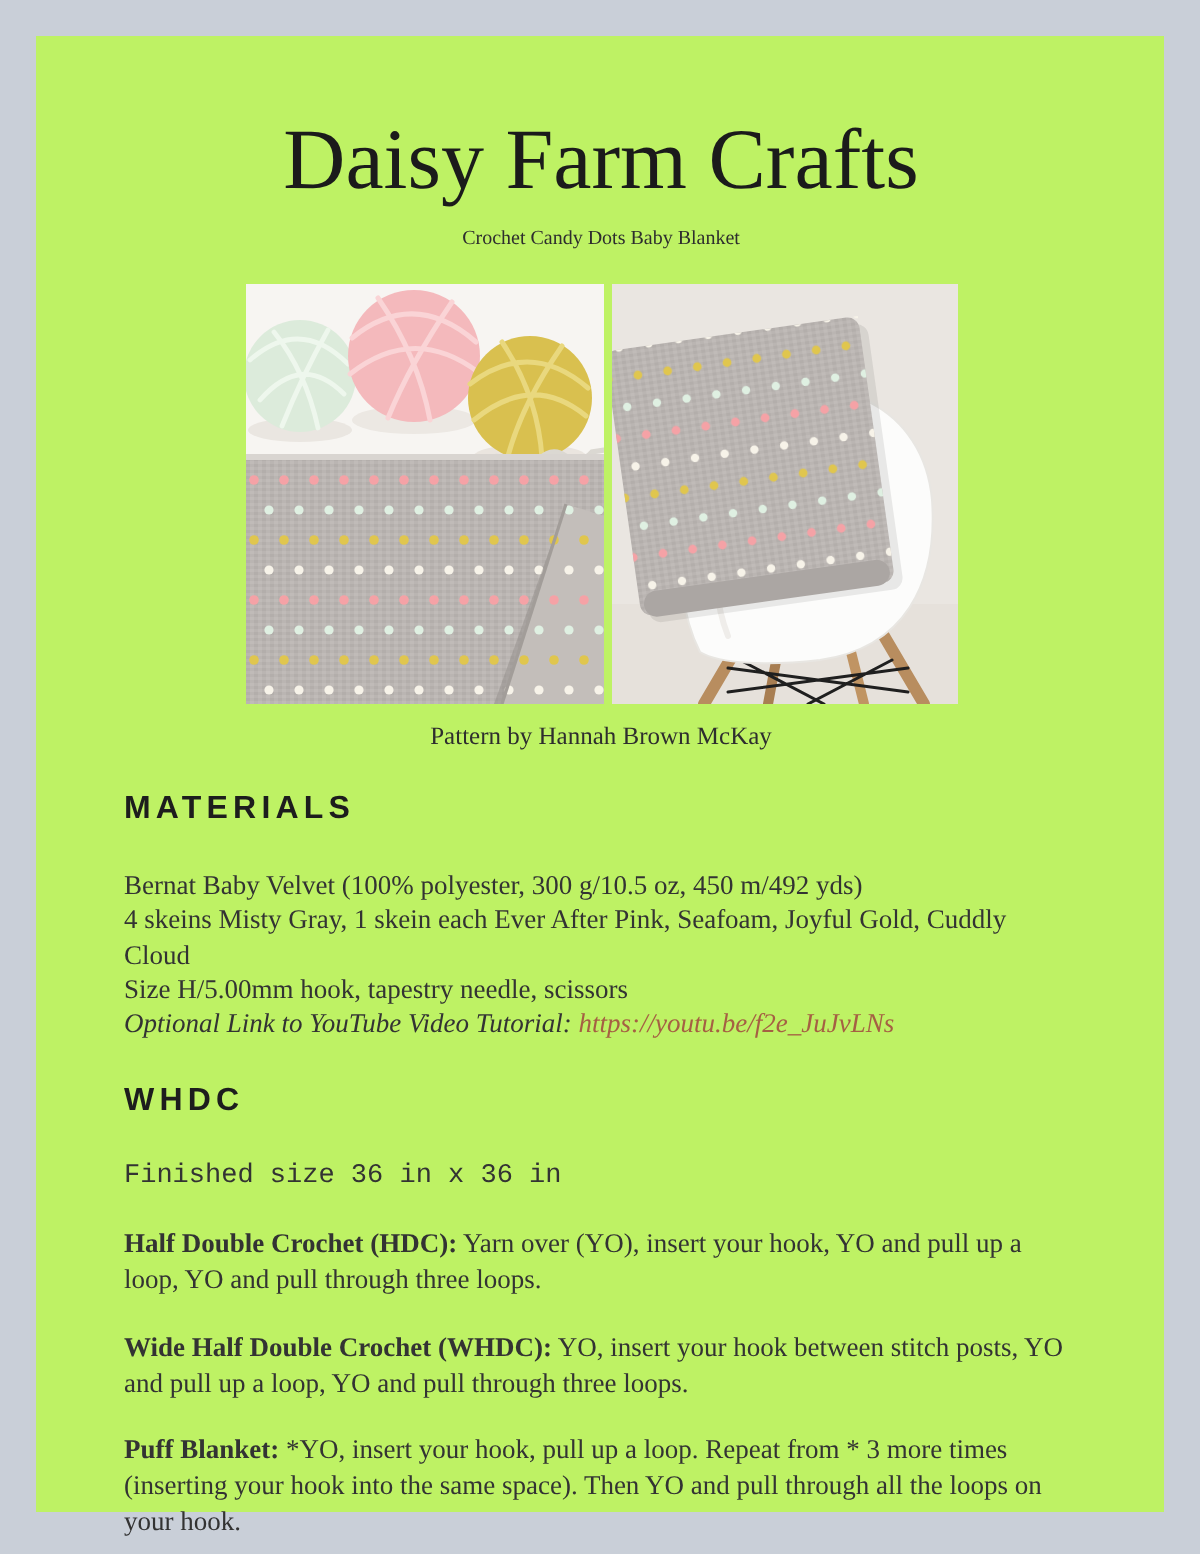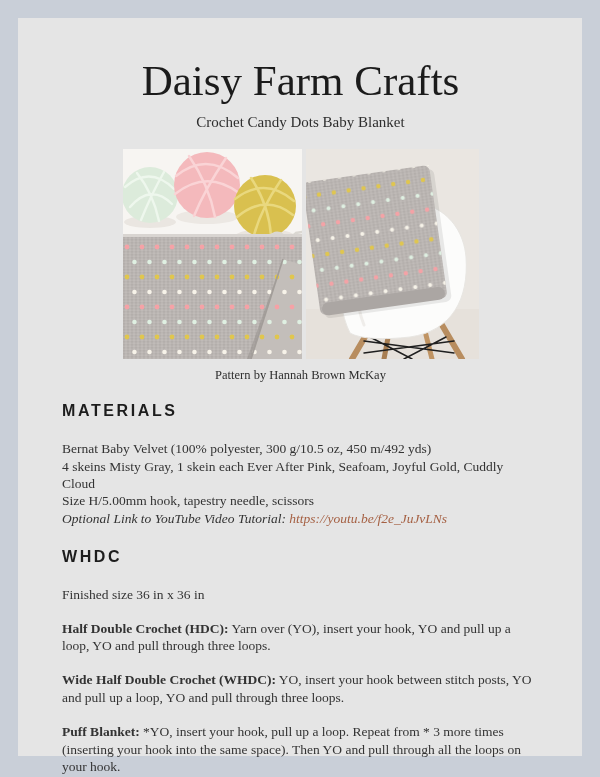--- a/index.html
+++ b/index.html
@@ -7,37 +7,37 @@
     width: 600px; height: 777px;
     overflow: hidden;
     background: #c9cfd8;
     position: relative;
     font-family: "Liberation Serif", serif;
   }
   .page {
     position: absolute;
     left: 18px; top: 18px;
     width: 564px; height: 738px;
-    background: #e5e5e5;
+    background: #bef264;
     box-sizing: border-box;
     padding: 40px 43px 0 44px;
   }
   .title {
     margin: 0;
     font-family: "Liberation Serif", serif;
     font-weight: 400;
     font-size: 43px;
     line-height: 1.08;
     text-align: center;
     color: #1b1b1b;
   }
   .subtitle {
     margin-top: 9px;
     text-align: center;
-    font-size: 15px;
+    font-size: 10px;
     line-height: 1.3;
     color: #2e2e2e;
   }
   .photos {
     margin-top: 16px;
     display: flex;
     justify-content: center;
     gap: 4px;
   }
   .photos svg { display: block; }
@@ -65,21 +65,21 @@
     font-size: 13.5px;
     color: #333333;
   }
   .materials-lines { margin-top: 19px; line-height: 17.4px; }
   .opt-line { font-style: italic; }
   .opt-line a {
     color: #a56043;
     text-decoration: none;
     font-style: italic;
   }
-  .size-text { margin-top: 19px; line-height: 17.4px; }
+  .size-text { margin-top: 19px; line-height: 17.4px; font-family: Liberation Mono, monospace; }
   .stitch-para { margin: 16px 0 0 0; line-height: 17.8px; }
   .stitch-para b { font-weight: 700; }
 </style>
 </head>
 <body>
 
 <div class="page">
 
   <h1 class="title">Daisy Farm Crafts</h1>
   <div class="subtitle">Crochet Candy Dots Baby Blanket</div>

